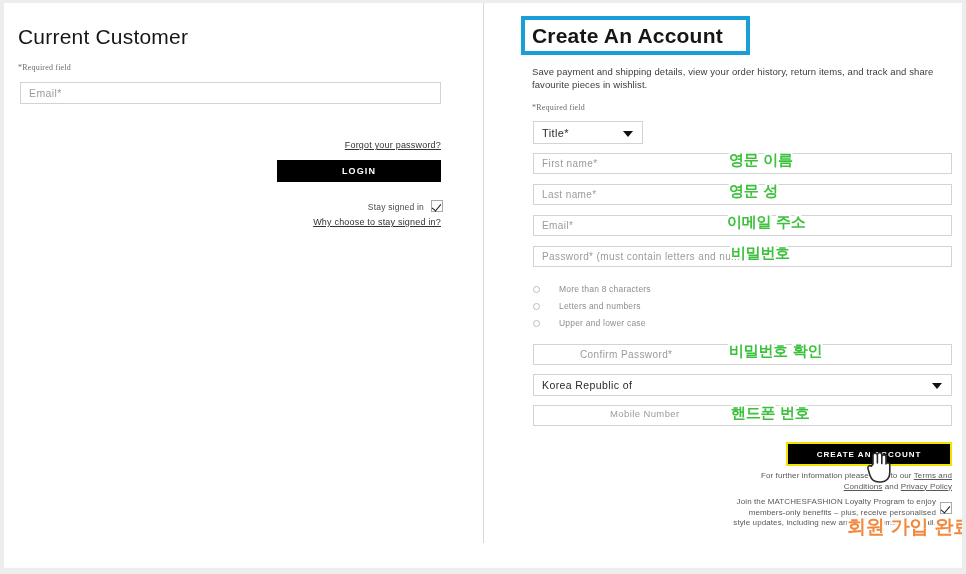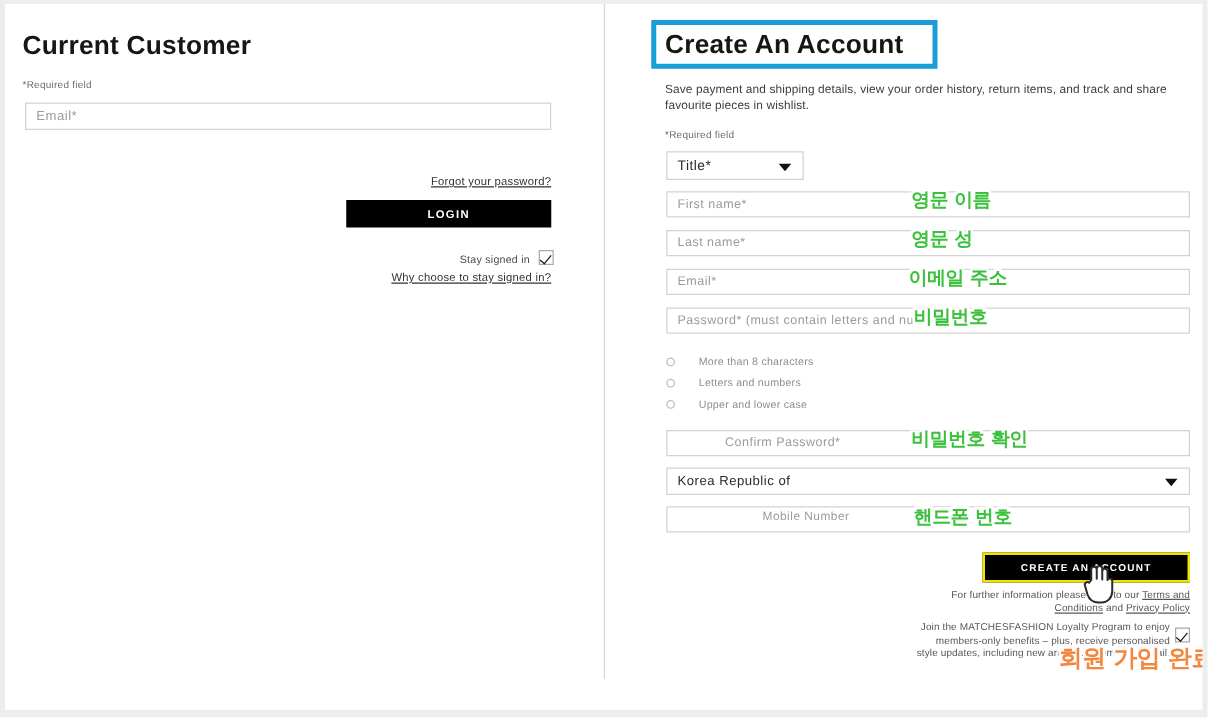--- a/index.html
+++ b/index.html
@@ -55,29 +55,30 @@
     border-left: 5px solid transparent;
     border-right: 5px solid transparent;
     border-top: 6px solid #111;
   }
 
   
   .h-left {
     position: absolute;
     left: 14px; top: 22px;
     font-size: 21px;
-    font-weight: bold;
+    font-weight: normal;
     color: #161616;
     letter-spacing: .2px;
   }
   .req {
     position: absolute;
     font-size: 8px;
     color: #6e6e6e;
     letter-spacing: .2px;
+    font-family: Liberation Serif, serif;
   }
   .link {
     position: absolute;
     font-size: 9px;
     color: #333;
     text-decoration: underline;
     text-align: right;
     letter-spacing: .2px;
   }
   .loginbtn {

